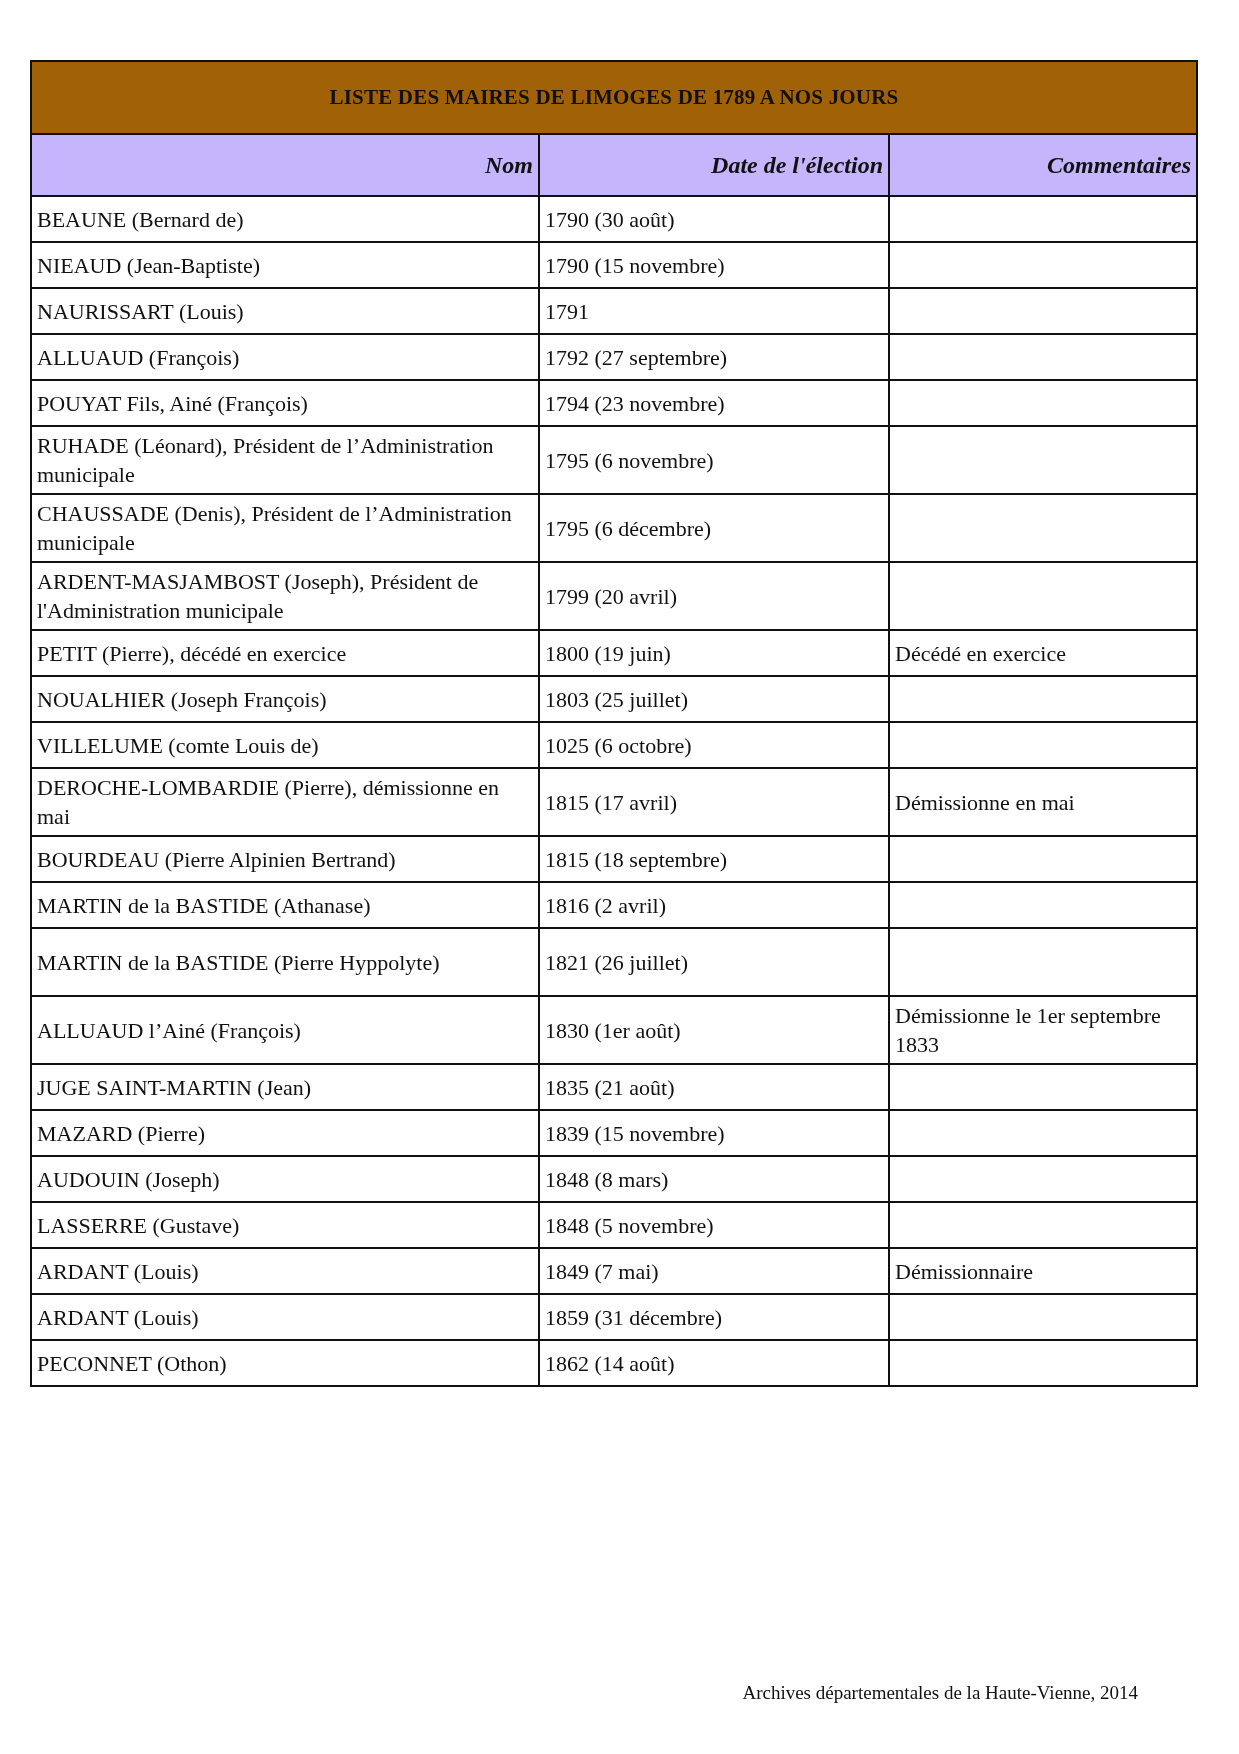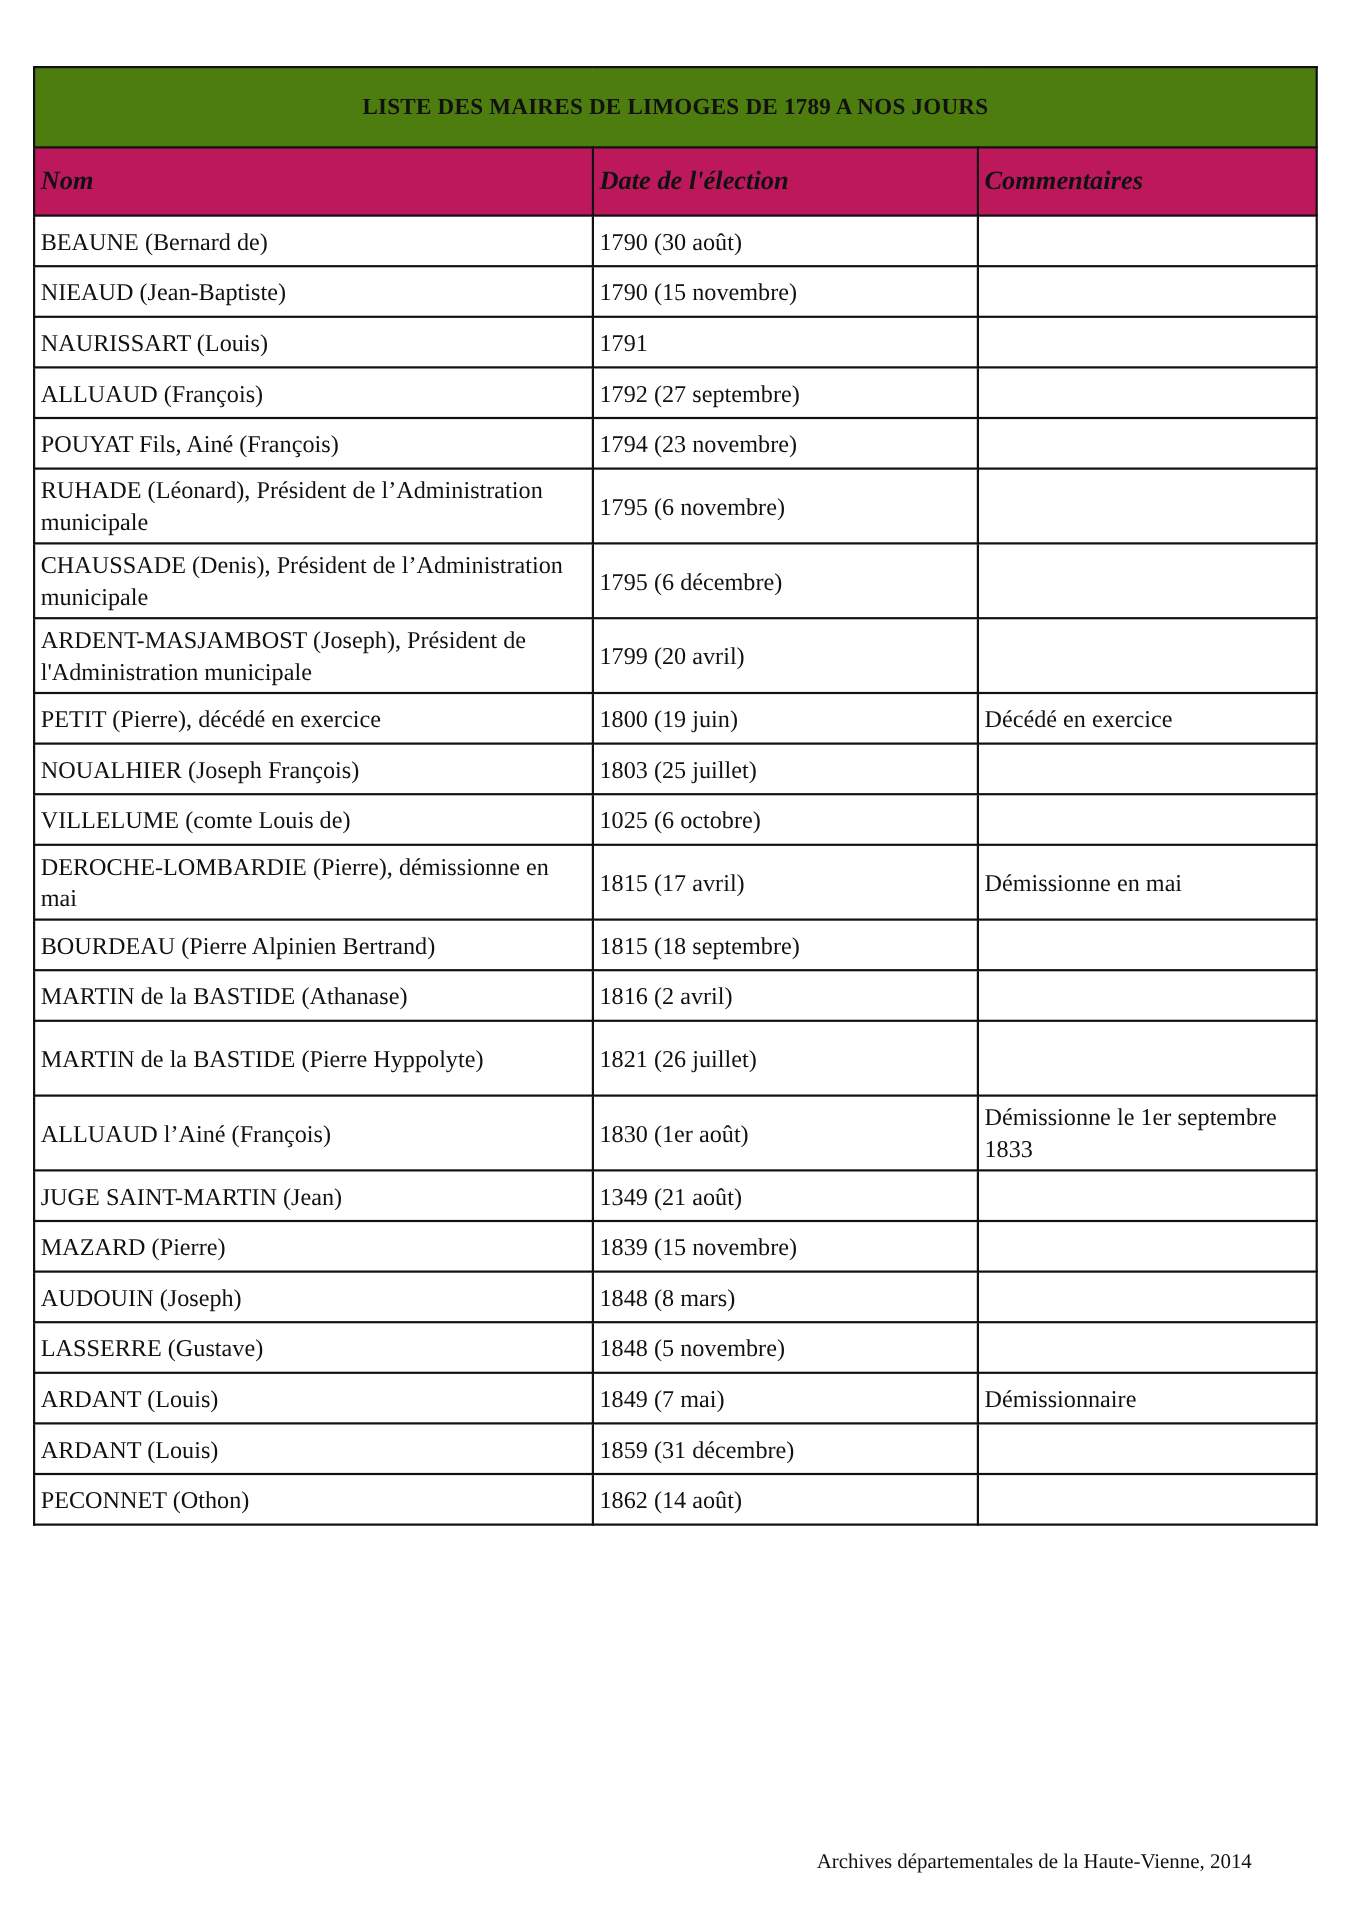--- a/index.html
+++ b/index.html
@@ -1,21 +1,21 @@
 <!DOCTYPE html>
 <html><head>
 <meta charset="utf-8">
 <style>
   html, body { margin: 0; padding: 0; background: #ffffff; }
   body { width: 1239px; height: 1754px; position: relative; font-family: "Liberation Serif", "DejaVu Serif", serif; color: #111; }
   .page { position: absolute; left: 30px; top: 60px; width: 1166px; }
   table { border-collapse: collapse; width: 1166px; table-layout: fixed; }
   td, th { border: 2px solid #111; padding: 0 5px; vertical-align: middle; }
-  .title-row td { background: #4d7c0f; height: 71px; text-align: center; font-weight: bold; font-size: 21px; letter-spacing: 0.2px; }
-  .header-row th { background: #be185d; height: 60px; font-style: italic; font-weight: bold; font-size: 24px; text-align: left; }
+  .title-row td { background: #a16207; height: 71px; text-align: center; font-weight: bold; font-size: 21px; letter-spacing: 0.2px; }
+  .header-row th { background: #c4b5fd; height: 60px; font-style: italic; font-weight: bold; font-size: 24px; text-align: right; }
   .col-nom { width: 508px; }
   .col-date { width: 350px; }
   .col-comm { width: 308px; }
   td.cell { font-size: 22px; line-height: 29px; text-align: left; }
   tr.single td.cell { height: 44px; margin-left: 26px; }
   tr.double td.cell { height: 66px; }
   .footer { position: absolute; top: 1652px; right: 101px; font-size: 19px; color: #111; margin-top: 30px; }
 </style>
 </head>
 <body>
@@ -113,21 +113,21 @@
           <td class="cell">1821 (26 juillet)</td>
           <td class="cell"></td>
         </tr>
         <tr class="double">
           <td class="cell">ALLUAUD l’Ainé (François)</td>
           <td class="cell">1830 (1er août)</td>
           <td class="cell">Démissionne le 1er septembre 1833</td>
         </tr>
         <tr class="single">
           <td class="cell">JUGE SAINT-MARTIN (Jean)</td>
-          <td class="cell">1349 (21 août)</td>
+          <td class="cell">1835 (21 août)</td>
           <td class="cell"></td>
         </tr>
         <tr class="single">
           <td class="cell">MAZARD (Pierre)</td>
           <td class="cell">1839 (15 novembre)</td>
           <td class="cell"></td>
         </tr>
         <tr class="single">
           <td class="cell">AUDOUIN (Joseph)</td>
           <td class="cell">1848 (8 mars)</td>

